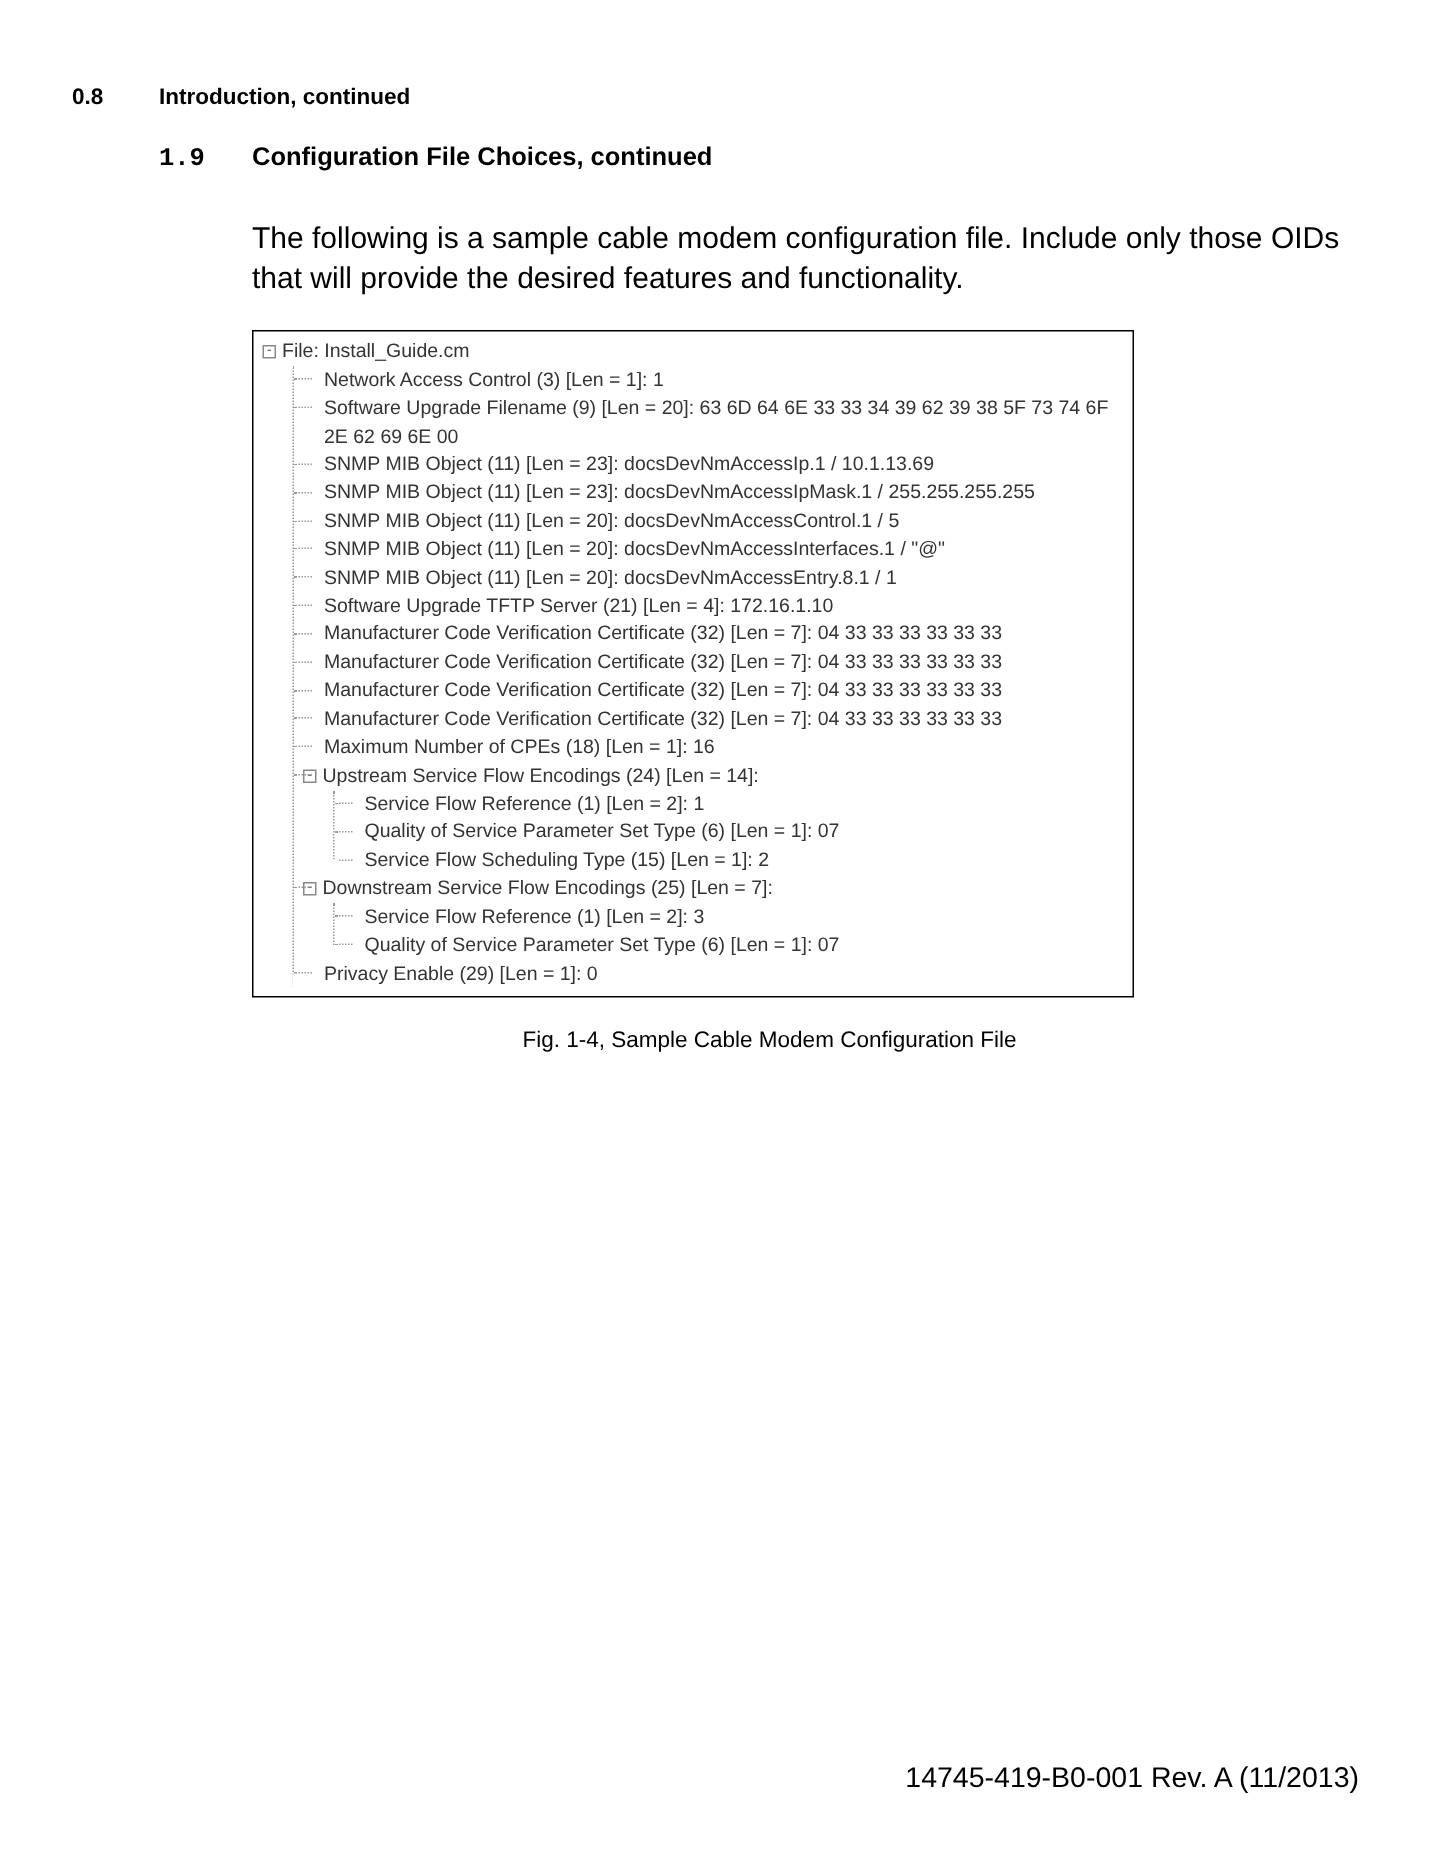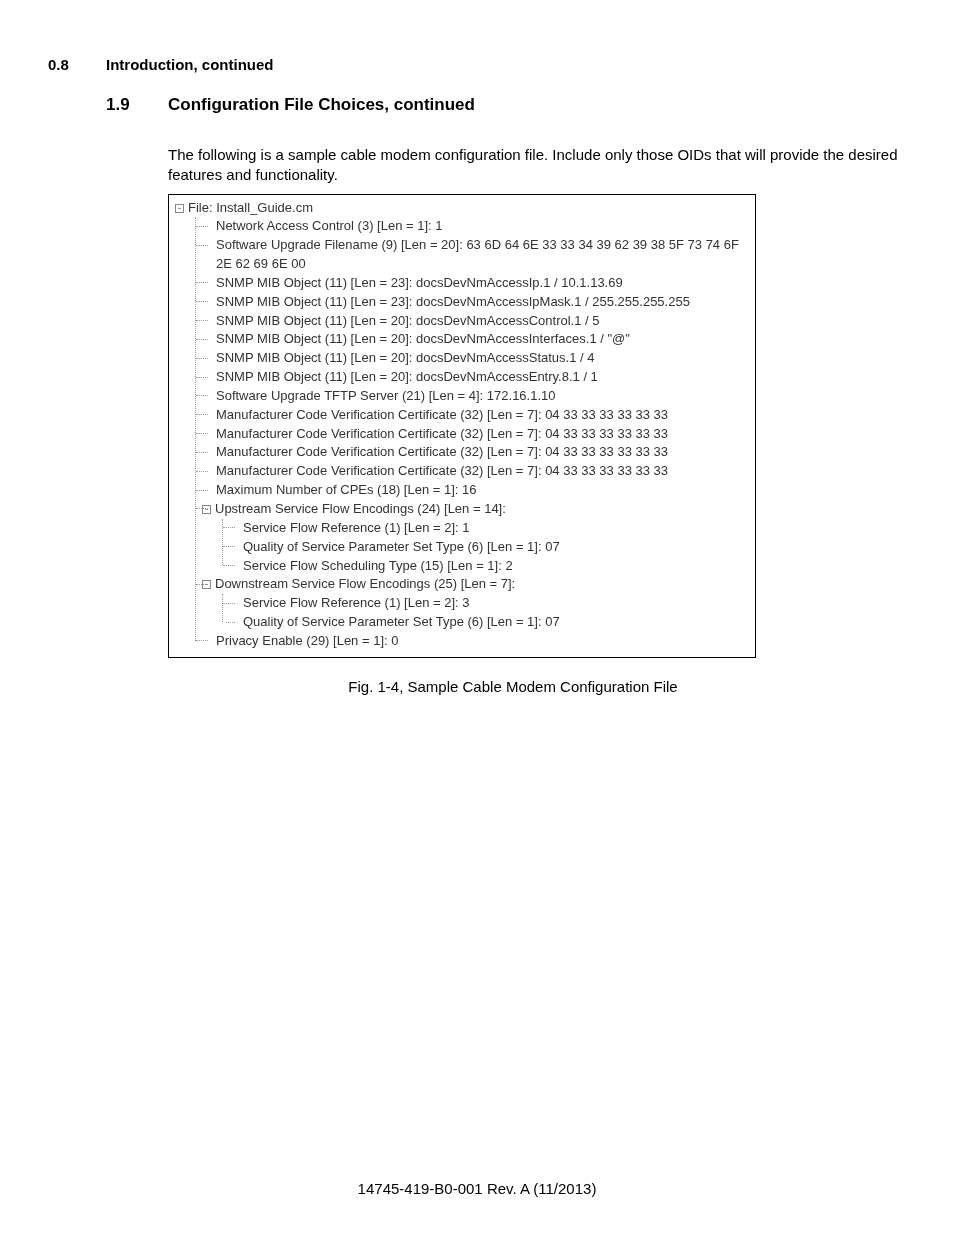--- a/index.html
+++ b/index.html
@@ -17,26 +17,26 @@
     font-size: 15px;
     margin-bottom: 22px;
   }
   .section-header .num { display:inline-block; width: 58px; }
   .subsection-header {
     font-weight: bold;
     font-size: 17px;
     margin-left: 58px;
     margin-bottom: 30px;
   }
-  .subsection-header .subnum { display:inline-block; width: 62px; }
+  .subsection-header .subnum { display:inline-block; width: 62px; font-family: Liberation Mono, monospace; }
   .body-text {
     margin-left: 120px;
-    font-size: 15px;
+    font-size: 20px;
     line-height: 1.35;
-    margin-bottom: 8px;
+    margin-bottom: 20px;
   }
   .figure-box {
     margin-left: 120px;
     border: 1px solid #000;
     padding: 4px 6px 6px 6px;
     font-family: Arial, Helvetica, sans-serif;
     font-size: 13px;
     color: #333;
     line-height: 1.45;
     width: 588px;
@@ -88,23 +88,23 @@
     font-size:15px;
     margin-top:20px;
     margin-left:120px;
     width:690px;
   }
   .footer {
     position:absolute;
     bottom:38px;
     left:48px;
     right:48px;
-    font-size:15px;
+    font-size:19px;
     display:flex;
-    justify-content:center;
+    justify-content:flex-end;
   }
 </style>
 </head>
 <body>
 
 <div class="section-header">
   <span class="num">0.8</span><span>Introduction, continued</span>
 </div>
 
 <div class="subsection-header">
@@ -116,21 +116,20 @@
 <div class="figure-box">
   <div class="tree-root">
     <span class="expander">-</span><span class="label">File: Install_Guide.cm</span>
     <ul class="tree-children" id="root-children">
         <li><span>Network Access Control (3) [Len = 1]: 1</span></li>
         <li><span>Software Upgrade Filename (9) [Len = 20]: 63 6D 64 6E 33 33 34 39 62 39 38 5F 73 74 6F 2E 62 69 6E 00</span></li>
         <li><span>SNMP MIB Object (11) [Len = 23]: docsDevNmAccessIp.1 / 10.1.13.69</span></li>
         <li><span>SNMP MIB Object (11) [Len = 23]: docsDevNmAccessIpMask.1 / 255.255.255.255</span></li>
         <li><span>SNMP MIB Object (11) [Len = 20]: docsDevNmAccessControl.1 / 5</span></li>
         <li><span>SNMP MIB Object (11) [Len = 20]: docsDevNmAccessInterfaces.1 / "@"</span></li>
-        <li><span>SNMP MIB Object (11) [Len = 20]: docsDevNmAccessStatus.1 / 4</span></li>
         <li><span>SNMP MIB Object (11) [Len = 20]: docsDevNmAccessEntry.8.1 / 1</span></li>
         <li><span>Software Upgrade TFTP Server (21) [Len = 4]: 172.16.1.10</span></li>
         <li><span>Manufacturer Code Verification Certificate (32) [Len = 7]: 04 33 33 33 33 33 33</span></li>
         <li><span>Manufacturer Code Verification Certificate (32) [Len = 7]: 04 33 33 33 33 33 33</span></li>
         <li><span>Manufacturer Code Verification Certificate (32) [Len = 7]: 04 33 33 33 33 33 33</span></li>
         <li><span>Manufacturer Code Verification Certificate (32) [Len = 7]: 04 33 33 33 33 33 33</span></li>
         <li><span>Maximum Number of CPEs (18) [Len = 1]: 16</span></li>
         <li><span class="expander">-</span><span>Upstream Service Flow Encodings (24) [Len = 14]:</span><ul class="tree-children">
             <li><span>Service Flow Reference (1) [Len = 2]: 1</span></li>
             <li><span>Quality of Service Parameter Set Type (6) [Len = 1]: 07</span></li>

